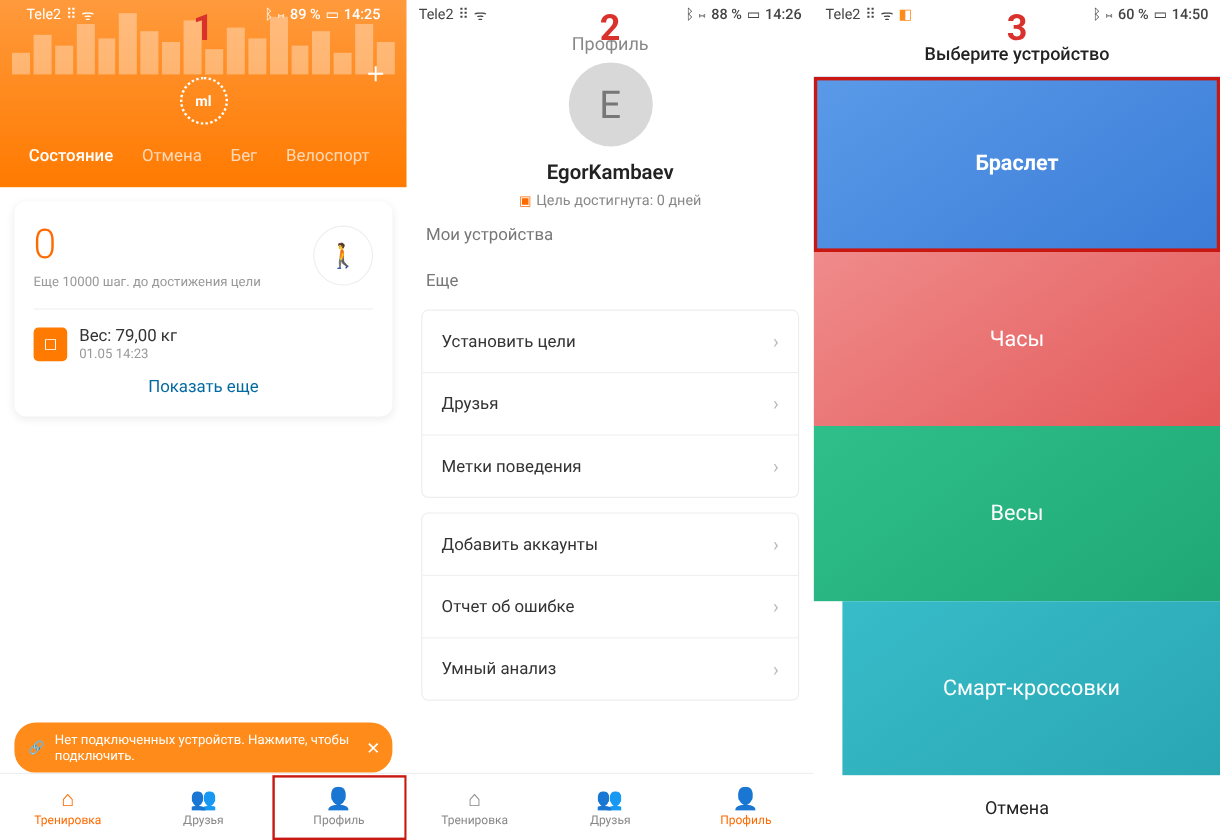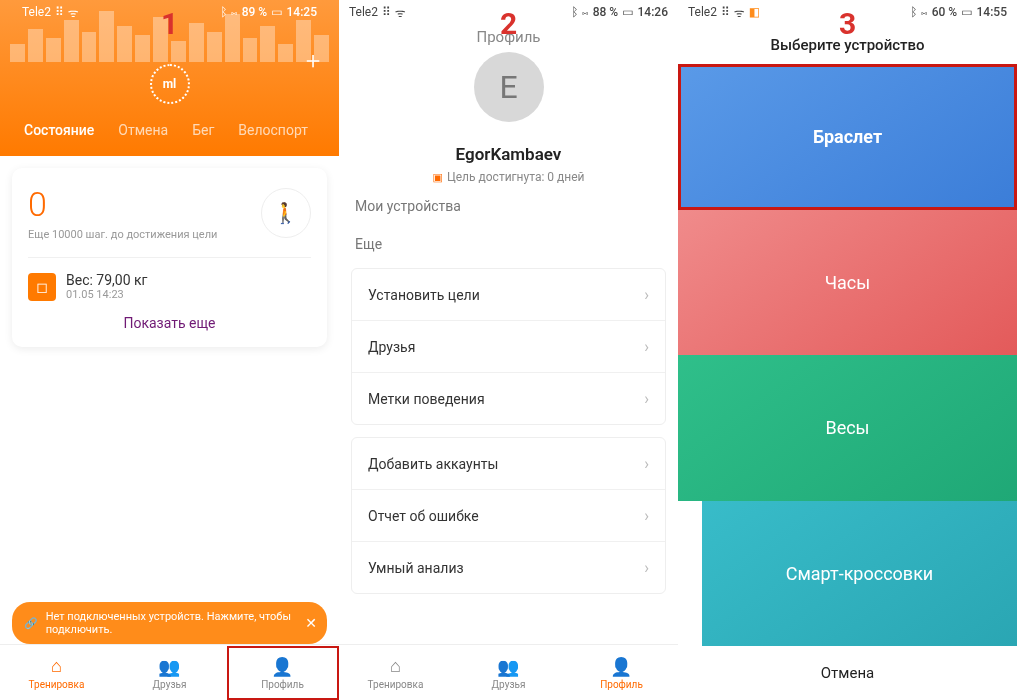--- a/index.html
+++ b/index.html
@@ -24,35 +24,35 @@
 
 .s1-card { background: #fff; border-radius: 10px; margin: 12px; padding: 16px; box-shadow: 0 2px 8px rgba(0,0,0,0.08); }
 .s1-steps-row { display: flex; justify-content: space-between; align-items: center; }
 .s1-steps-val { color: #ff6a00; font-size: 34px; font-weight: 300; }
 .s1-steps-sub { color: #999; font-size: 11px; margin-top: 4px; }
 .s1-walk-circle { width: 50px; height: 50px; border: 1px solid #eee; border-radius: 50%; display: flex; align-items: center; justify-content: center; color: #ff6a00; font-size: 20px; }
 .s1-weight-row { display: flex; align-items: center; gap: 10px; margin-top: 16px; padding-top: 14px; border-top: 1px solid #f0f0f0; }
 .s1-scale-ico { width: 28px; height: 28px; background: #ff7a00; border-radius: 4px; display: flex; align-items: center; justify-content: center; font-size: 14px; color: #fff; }
 .s1-weight-txt { font-size: 14px; color: #333; }
 .s1-weight-date { font-size: 11px; color: #999; }
-.s1-showmore { text-align: center; color: #701a75; font-size: 14px; margin-top: 14px; }
+.s1-showmore { text-align: center; color: #0369a1; font-size: 14px; margin-top: 14px; }
 
 .s1-banner { position: absolute; bottom: 56px; left: 12px; right: 12px; background: #ff8c1a; color: #fff; border-radius: 18px; padding: 8px 30px 8px 12px; font-size: 11px; display: flex; align-items: center; gap: 8px; }
 .s1-banner-x { position: absolute; right: 10px; font-size: 14px; }
 
 .bottom-nav { height: 56px; border-top: 1px solid #eee; display: flex; margin-top: auto; background: #fff; position: relative; }
 .nav-item { flex: 1; display: flex; flex-direction: column; align-items: center; justify-content: center; gap: 2px; color: #888; font-size: 10px; }
 .nav-item.active { color: #ff6a00; }
 .nav-ico { font-size: 18px; }
 .red-box { position: absolute; border: 2px solid #c91812; pointer-events: none; }
 
 
 .s2-title { text-align: center; color: #888; font-size: 15px; margin-top: 4px; }
 .s2-avatar { width: 70px; height: 70px; background: #d8d8d8; border-radius: 50%; margin: 6px auto; display: flex; align-items: center; justify-content: center; font-size: 32px; color: #777; }
-.s2-name { text-align: center; font-size: 17px; font-weight: 600; color: #222; margin-top: 16px; }
+.s2-name { text-align: center; font-size: 17px; font-weight: 600; color: #222; margin-top: 6px; }
 .s2-goal { text-align: center; font-size: 12px; color: #888; margin-top: 6px; display: flex; align-items: center; justify-content: center; gap: 4px; }
 .s2-goal-ico { color: #ff6a00; font-size: 11px; }
 .s2-section-label { color: #777; font-size: 14px; padding: 14px 16px 8px; }
 .s2-add-device { border: 1px solid #eee; margin: 0 12px; padding: 16px; text-align: center; color: #ff6a00; font-size: 14px; border-radius: 6px; position: relative; }
 .red-frame { border: 3px solid #c91812; position: absolute; inset: -4px; pointer-events: none; }
 .s2-list { margin: 8px 12px 0; border: 1px solid #eee; border-radius: 6px; }
 .s2-item { display: flex; justify-content: space-between; align-items: center; padding: 16px; border-bottom: 1px solid #f0f0f0; font-size: 14px; color: #333; }
 .s2-item:last-child { border-bottom: none; }
 .chev { color: #bbb; font-size: 16px; }
 
@@ -236,21 +236,21 @@
     <div class="status-left">
       <span>Tele2</span>
       <span>⠿</span>
       <span>ᯤ</span>
       <span style="color:#ff8c1a">◧</span>
     </div>
     <div class="status-right">
       <span>ᛒ ⋈</span>
       <span>60 %</span>
       <span>▭</span>
-      <span>14:55</span>
+      <span>14:50</span>
     </div>
   </div>
 
   <div class="s3-title">Выберите устройство</div>
   <div class="s3-tiles">
     <div class="s3-tile t-blue red-outline">
         <span>Браслет</span>
       </div>
     <div class="s3-tile t-red">
         <span>Часы</span>

